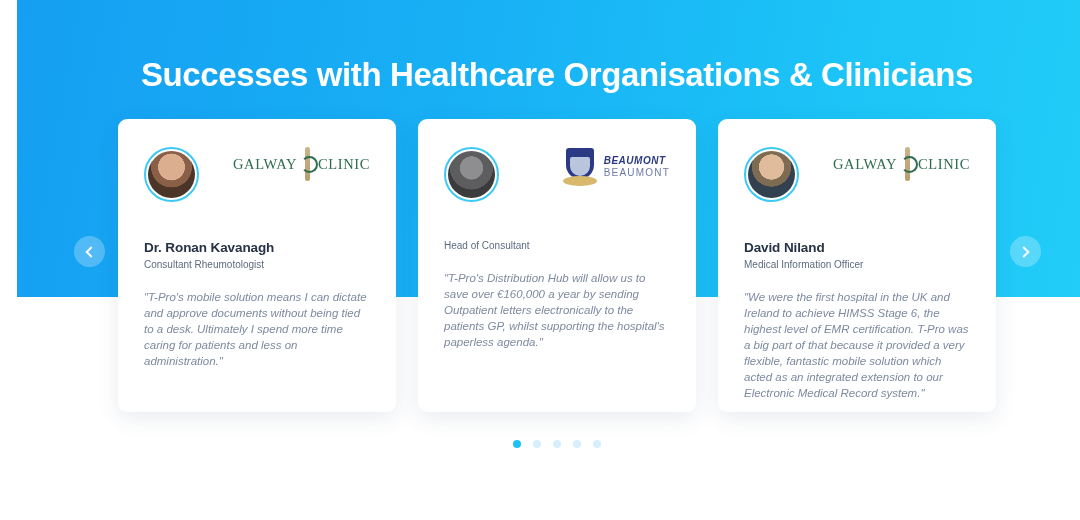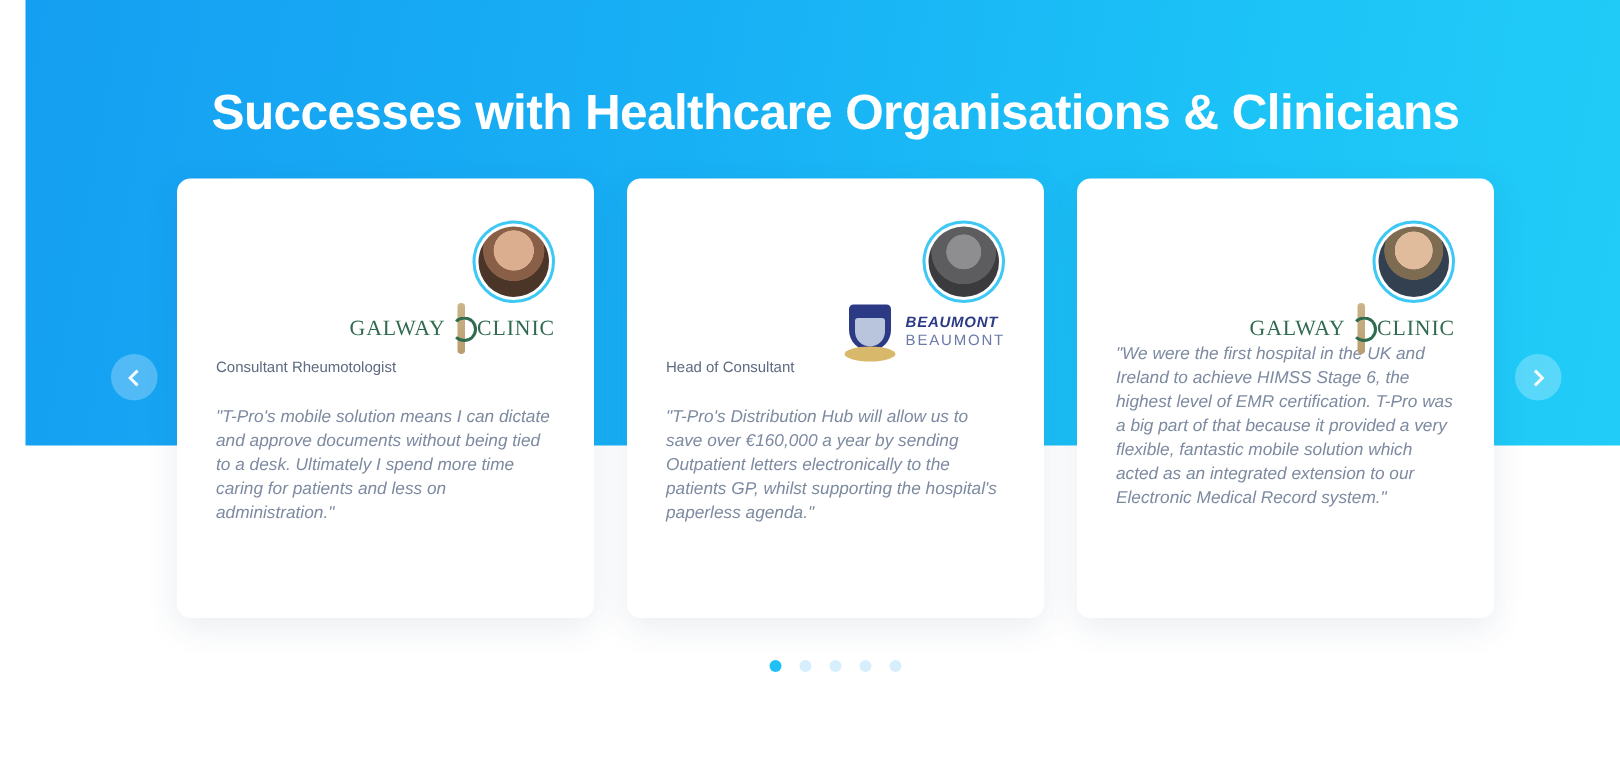--- a/index.html
+++ b/index.html
@@ -80,24 +80,23 @@
     height: 293px;
     background: #ffffff;
     border-radius: 9px;
     box-shadow: 0 6px 22px rgba(40,70,110,0.10);
     padding: 28px 26px 0 26px;
     position: relative;
   }
 
   .card-top {
     display: flex;
-    align-items: flex-end;
+    align-items: flex-start;
     justify-content: space-between;
     height: 62px;
-    flex-direction: column;
   }
 
   .avatar {
     width: 55px;
     height: 55px;
     border-radius: 50%;
     border: 2px solid #3ec8f4;
     padding: 2px;
     background: #ffffff;
     flex: none;
@@ -253,20 +252,21 @@
         <div class="avatar">
           <div class="avatar-img av1"></div>
         </div>
         <div class="logo-galway">
           <span>GALWAY</span>
           <span class="galway-mark"></span>
           <span>CLINIC</span>
         </div>
       </div>
       <div class="ident">
+        <div class="person-name">Dr. Ronan Kavanagh</div>
         <div class="person-role">Consultant Rheumotologist</div>
       </div>
       <div class="quote">"T-Pro's mobile solution means I can dictate and approve documents without being tied to a desk. Ultimately I spend more time caring for patients and less on administration."</div>
     </div>
 
     <div class="card">
       <div class="card-top">
         <div class="avatar">
           <div class="avatar-img av2"></div>
         </div>
@@ -291,20 +291,24 @@
       <div class="card-top">
         <div class="avatar">
           <div class="avatar-img av3"></div>
         </div>
         <div class="logo-galway">
           <span>GALWAY</span>
           <span class="galway-mark"></span>
           <span>CLINIC</span>
         </div>
       </div>
+      <div class="ident">
+        <div class="person-name">David Niland</div>
+        <div class="person-role">Medical Information Officer</div>
+      </div>
       <div class="quote">"We were the first hospital in the UK and Ireland to achieve HIMSS Stage 6, the highest level of EMR certification. T-Pro was a big part of that because it provided a very flexible, fantastic mobile solution which acted as an integrated extension to our Electronic Medical Record system."</div>
     </div>
 
   </div>
 
   <div class="dots">
     <span class="dot active"></span>
     <span class="dot"></span>
     <span class="dot"></span>
     <span class="dot"></span>

